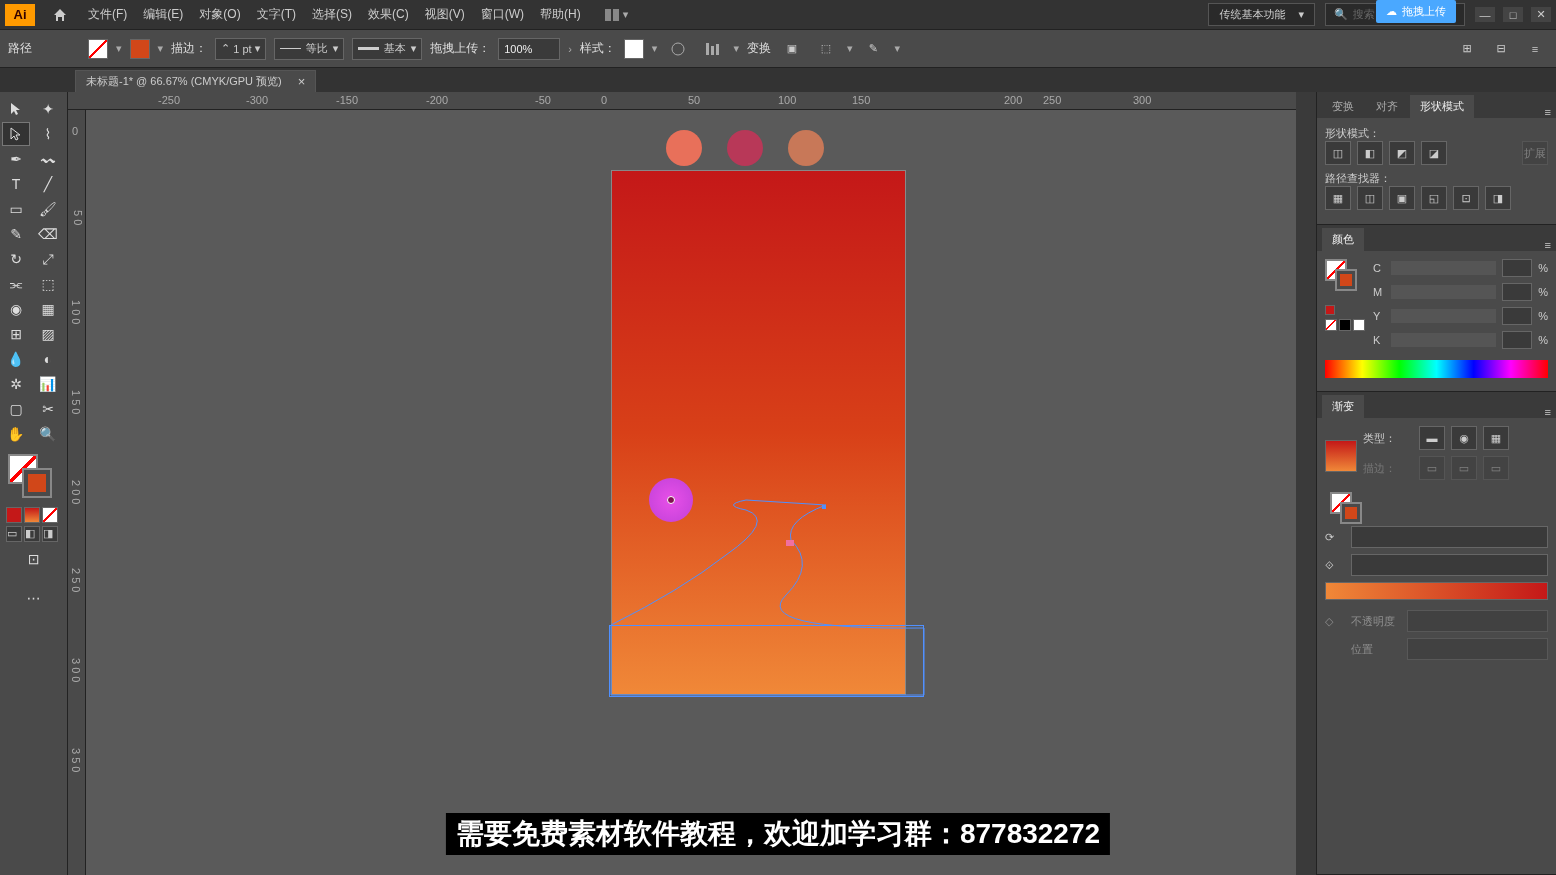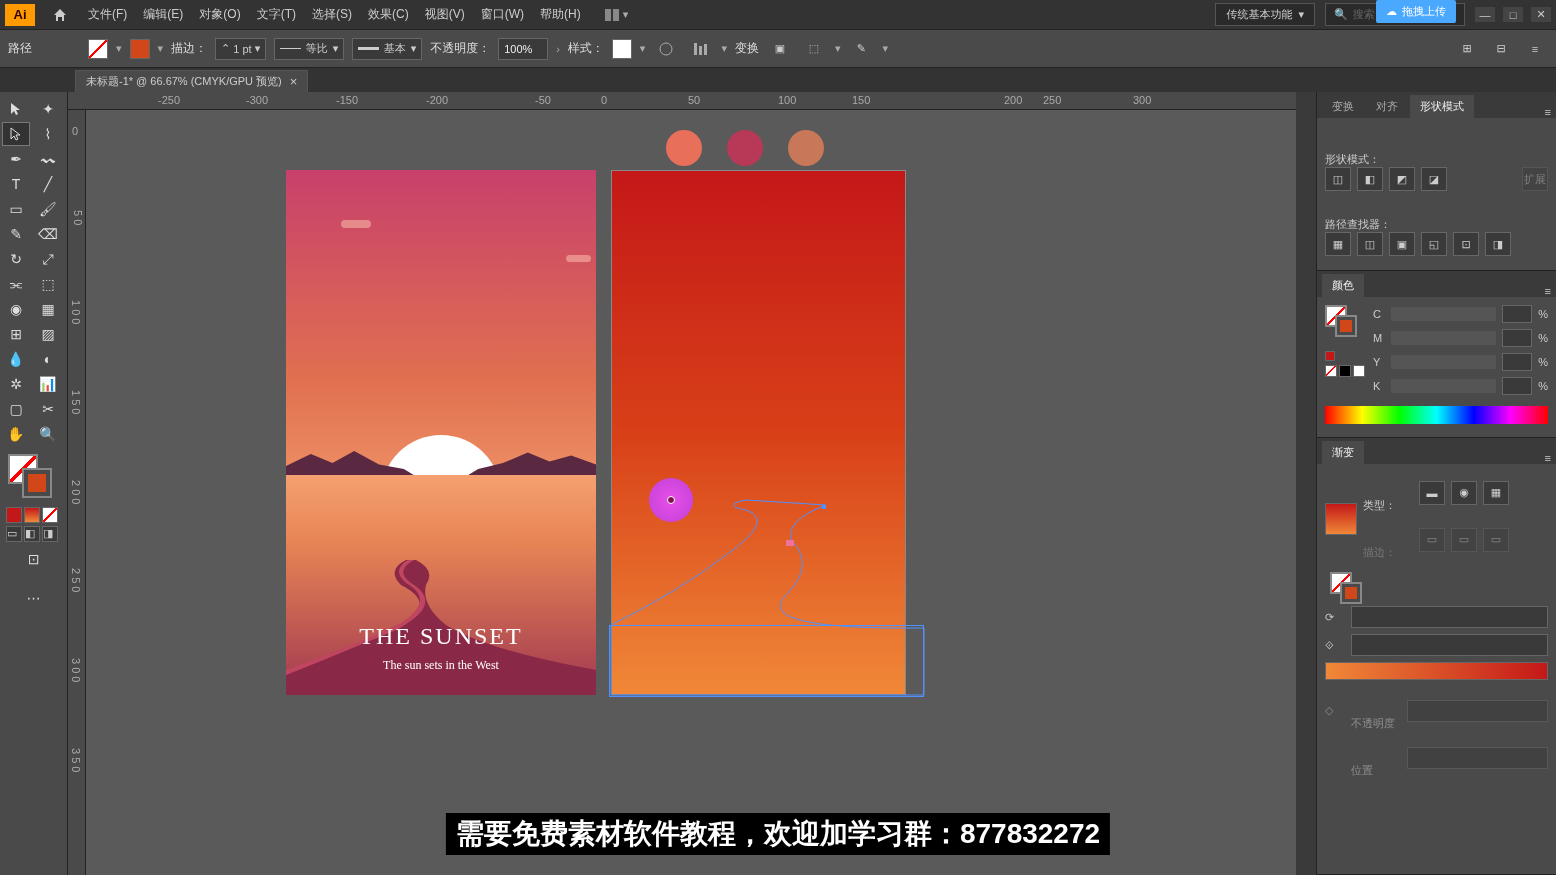--- a/index.html
+++ b/index.html
@@ -4,41 +4,41 @@
 <style>
 * { margin: 0; padding: 0; box-sizing: border-box; font-family: "Microsoft YaHei", Arial, sans-serif; font-size: 11px; }
 body { background: #333; color: #ccc; overflow: hidden; width: 1556px; height: 875px; position: relative; }
 
 
 .menubar { height: 30px; background: #333; display: flex; align-items: center; padding: 0 5px; border-bottom: 1px solid #222; }
 .ai-logo { width: 30px; height: 22px; background: #ff9a00; color: #330000; font-weight: bold; display: flex; align-items: center; justify-content: center; font-size: 13px; margin-right: 5px; }
 .home-icon { width: 20px; height: 20px; margin: 0 10px; display: flex; align-items: center; justify-content: center; cursor: pointer; }
 .menu-item { padding: 5px 8px; cursor: pointer; font-size: 12px; }
 .menu-spacer { flex: 1; }
-.workspace-dd { padding: 3px 10px; background: #2a2a2a; border: 1px solid #555; cursor: pointer; display: flex; align-items: center; gap: 6px; }
+.workspace-dd { padding: 3px 10px; background: #2a2a2a; border: 1px solid #555; cursor: pointer; display: flex; align-items: center; gap: 13px; }
 .search-box { margin-left: 10px; padding: 3px 8px; background: #2a2a2a; border: 1px solid #555; display: flex; align-items: center; gap: 5px; color: #666; width: 140px; }
 .win-controls { margin-left: 10px; display: flex; gap: 8px; }
 .win-btn { width: 20px; height: 15px; background: #444; cursor: pointer; display: flex; align-items: center; justify-content: center; }
 
 
 .controlbar { height: 38px; background: #4a4a4a; display: flex; align-items: center; padding: 0 8px; gap: 8px; border-bottom: 1px solid #222; position: relative; }
 .ctrl-label { color: #ddd; font-size: 12px; }
 .swatch-btn { width: 20px; height: 20px; border: 1px solid #666; cursor: pointer; }
 .swatch-nofill { background: linear-gradient(135deg, #fff 45%, #f00 45%, #f00 55%, #fff 55%); }
 .swatch-orange { background: #d14719; }
 .ctrl-dd { background: #3a3a3a; border: 1px solid #666; padding: 2px 5px; cursor: pointer; display: flex; align-items: center; gap: 3px; min-width: 40px; height: 22px; }
-.ctrl-input { background: #3a3a3a; border: 1px solid #666; padding: 2px 5px; color: #eee; width: 50px; height: 22px; }
+.ctrl-input { background: #3a3a3a; border: 1px solid #666; padding: 2px 5px; color: #eee; width: 62px; height: 22px; }
 .stroke-preview { width: 70px; height: 22px; background: #3a3a3a; border: 1px solid #666; display: flex; align-items: center; justify-content: flex-end; padding: 0 5px; gap: 5px; }
 .stroke-line { flex: 1; height: 1px; background: #ccc; }
 .ctrl-icon { width: 26px; height: 26px; display: flex; align-items: center; justify-content: center; cursor: pointer; border: 1px solid transparent; }
 .upload-btn { position: absolute; right: 100px; top: -30px; background: #4aa8ff; color: #fff; padding: 4px 10px; border-radius: 2px; cursor: pointer; display: flex; align-items: center; gap: 5px; }
 
 
 .tabbar { height: 24px; background: #333; display: flex; align-items: flex-end; padding-left: 75px; }
-.doc-tab { background: #4a4a4a; padding: 3px 10px; border-top: 1px solid #555; border-left: 1px solid #555; border-right: 1px solid #555; font-size: 11px; display: flex; align-items: center; gap: 8px; }
+.doc-tab { background: #4a4a4a; padding: 3px 10px; border-top: 1px solid #555; border-left: 1px solid #555; border-right: 1px solid #555; font-size: 11px; display: flex; align-items: center; gap: 16px; }
 .tab-close { cursor: pointer; font-size: 13px; }
 
 
 .main { display: flex; height: calc(100% - 92px); }
 
 
 .toolbar { width: 68px; background: #4a4a4a; border-right: 1px solid #222; padding: 5px 2px; position: relative; }
 .tool-grid { display: grid; grid-template-columns: 1fr 1fr; gap: 1px; }
 .tool { width: 28px; height: 24px; display: flex; align-items: center; justify-content: center; cursor: pointer; color: #ddd; font-size: 14px; }
 .tool.active { background: #333; border: 1px solid #777; }
@@ -81,21 +81,21 @@
 
 
 .right-panels { width: 240px; background: #4a4a4a; border-left: 1px solid #222; display: flex; flex-direction: column; }
 .panel-strip { width: 20px; background: #3a3a3a; }
 .panel { border-bottom: 1px solid #222; }
 .panel-tabs { display: flex; background: #3a3a3a; height: 26px; align-items: flex-end; padding: 0 5px; gap: 2px; }
 .panel-tab { padding: 4px 10px; background: #3a3a3a; cursor: pointer; font-size: 11px; color: #aaa; }
 .panel-tab.active { background: #4a4a4a; color: #eee; }
 .panel-body { padding: 8px; }
 .panel-row { display: flex; align-items: center; gap: 6px; margin-bottom: 6px; }
-.panel-label { font-size: 11px; color: #ccc; min-width: 50px; margin-top: 26px; }
+.panel-label { font-size: 11px; color: #ccc; min-width: 50px; }
 .icon-btn { width: 26px; height: 24px; background: #3a3a3a; border: 1px solid #666; cursor: pointer; display: flex; align-items: center; justify-content: center; }
 .icon-btn.disabled { opacity: 0.4; }
 .color-slider { flex: 1; height: 14px; background: #555; }
 .slider-val { width: 30px; height: 18px; background: #3a3a3a; border: 1px solid #666; text-align: center; }
 .spectrum { height: 18px; background: linear-gradient(to right, #ff0000, #ffff00, #00ff00, #00ffff, #0000ff, #ff00ff, #ff0000); margin: 5px 0; }
 .grad-preview { height: 18px; background: linear-gradient(to right, #f08838, #c41818); margin: 5px 0; border: 1px solid #666; }
 .grad-swatch { width: 32px; height: 32px; background: linear-gradient(to bottom, #c41818, #f08838); border: 1px solid #666; }
 .panel-hdr { position: relative; }
 
 
@@ -165,21 +165,21 @@
   <div class="stroke-preview">
     <div class="stroke-line"></div>
       <span>等比</span>
       <span>▾</span>
   </div>
   <div class="stroke-preview">
     <div class="stroke-line" style="height:3px"></div>
       <span>基本</span>
       <span>▾</span>
   </div>
-  <span class="ctrl-label">不透明度：</span>
+  <span class="ctrl-label">拖拽上传：</span>
   <input class="ctrl-input" value="100%" style="">
   <span style="color:#aaa">›</span>
   <span class="ctrl-label">样式：</span>
   <div class="swatch-btn" style="background:#fff"></div>
   <span style="color:#aaa">▾</span>
   <div class="ctrl-icon">
     <svg width="16" height="16">
         <circle cx="8" cy="8" r="6" fill="none" stroke="#aaa"></circle>
       </svg>
   </div>
@@ -298,34 +298,20 @@
         <span style="position:absolute;top:638px;left:2px;writing-mode:vertical-rl">3 5 0</span>
       </div>
       <div class="canvas">
 
         <div class="color-dots">
           <div class="color-dot" style="background:#e8705a"></div>
           <div class="color-dot" style="background:#b83858"></div>
           <div class="color-dot" style="background:#c87858"></div>
         </div>
 
-        <div class="artboard1">
-          <div class="cloud" style="left:55px;top:50px;width:30px;height:8px"></div>
-          <div class="cloud" style="left:280px;top:85px;width:25px;height:7px"></div>
-          <div class="sun"></div>
-          <div class="mountains"></div>
-          <div class="water">
-            <svg class="road-path" viewBox="0 0 310 220">
-              <path fill="#8a2848" d="M 120 85 Q 100 95 115 110 Q 155 130 110 155 Q 50 180 0 200 L 0 220 L 310 220 L 310 195 Q 200 175 160 150 Q 135 130 140 110 Q 150 95 130 85 Z"></path>
-              <path fill="#c04560" d="M 122 85 Q 105 95 120 108 Q 150 125 115 148 Q 65 172 0 195 L 0 200 Q 55 178 115 152 Q 158 128 125 108 Q 108 96 128 85 Z"></path>
-            </svg>
-          </div>
-          <div class="poster-title">THE SUNSET</div>
-          <div class="poster-sub">The sun sets in the West</div>
-        </div>
 
         <div class="artboard2"></div>
 
         <svg style="position:absolute;left:0;top:0;width:100%;height:100%;pointer-events:none">
           <path class="path-line" d="M 525 585 L 525 515 Q 595 480 640 445 Q 690 410 660 400 Q 635 395 660 390 L 740 395 Q 700 410 705 430 Q 730 455 700 485 Q 665 520 838 518 L 838 585 Z"></path>
           <rect x="736" y="395" width="4" height="4" fill="#5090ff"></rect>
           <rect x="700" y="430" width="8" height="6" fill="#f070a0"></rect>
         </svg>
         <div class="selection-box"></div>
 

